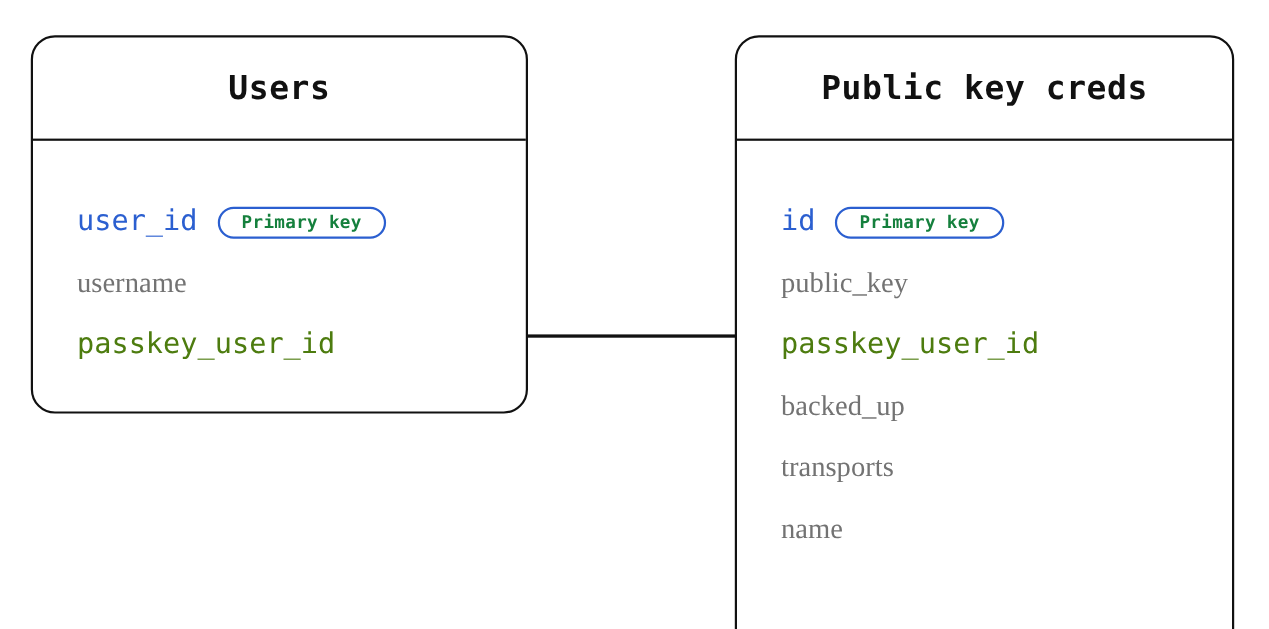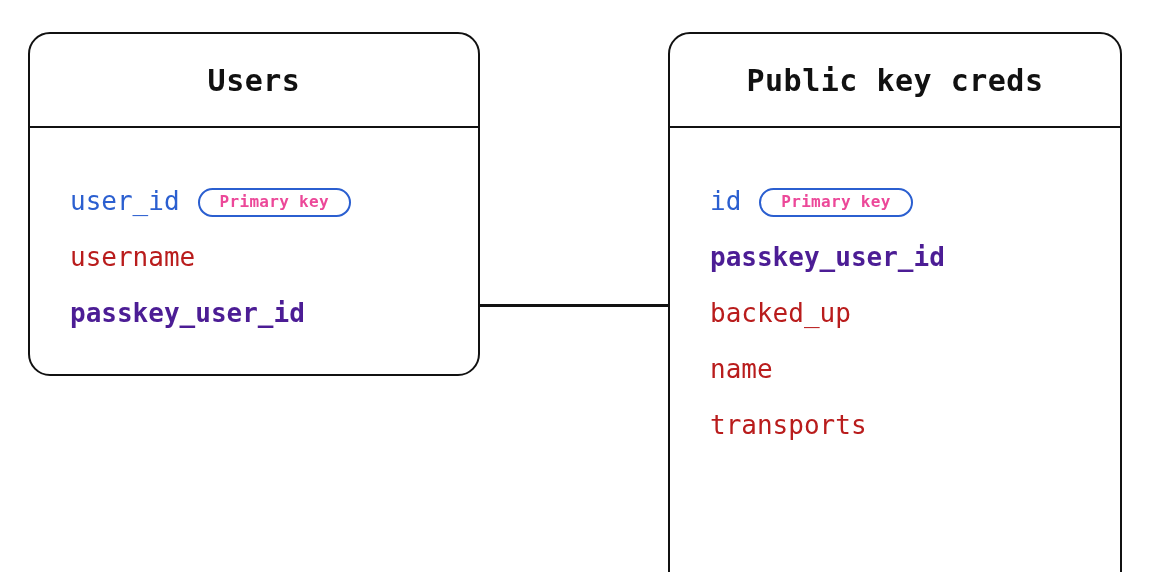--- a/index.html
+++ b/index.html
@@ -72,32 +72,32 @@
 
   .field-name {
     font-family: "DejaVu Sans Mono", "Liberation Mono", monospace;
     font-size: 26px;
     font-weight: normal;
     color: #111111;
     white-space: nowrap;
     line-height: 1;
   }
   .field-name.pk   { color: #2b5fd0; }
-  .field-name.fk   { color: #4c1d95; font-weight: bold; }
-  .field-name.plain{ color: #b91c1c; }
+  .field-name.fk   { color: #4d7c0f; }
+  .field-name.plain{ color: #737373; font-family: Liberation Serif, serif; }
 
   .badge {
     display: inline-flex;
     align-items: center;
     justify-content: center;
     margin-left: 18px;
     padding: 4px 20px 5px 20px;
     border: 2px solid #2b5fd0;
     border-radius: 999px;
-    color: #ec4899;
+    color: #15803d;
     font-family: "DejaVu Sans Mono", "Liberation Mono", monospace;
     font-size: 16px;
     font-weight: bold;
     letter-spacing: 0.3px;
     white-space: nowrap;
     line-height: 1;
     background: #ffffff;
   }
 
   
@@ -152,33 +152,36 @@
     <div class="entity-header">
       <span class="entity-title">Public key creds</span>
     </div>
     <div class="entity-fields">
 
       <div class="field-row">
         <span class="field-name pk">id</span>
         <span class="badge">Primary key</span>
       </div>
 
+      <div class="field-row">
+        <span class="field-name plain">public_key</span>
+      </div>
 
       <div class="field-row">
         <span class="field-name fk">passkey_user_id</span>
       </div>
 
       <div class="field-row">
         <span class="field-name plain">backed_up</span>
       </div>
 
       <div class="field-row">
-        <span class="field-name plain">name</span>
+        <span class="field-name plain">transports</span>
       </div>
 
       <div class="field-row">
-        <span class="field-name plain">transports</span>
+        <span class="field-name plain">name</span>
       </div>
 
     </div>
   </div>
 
 </div>
 
 </body></html>

